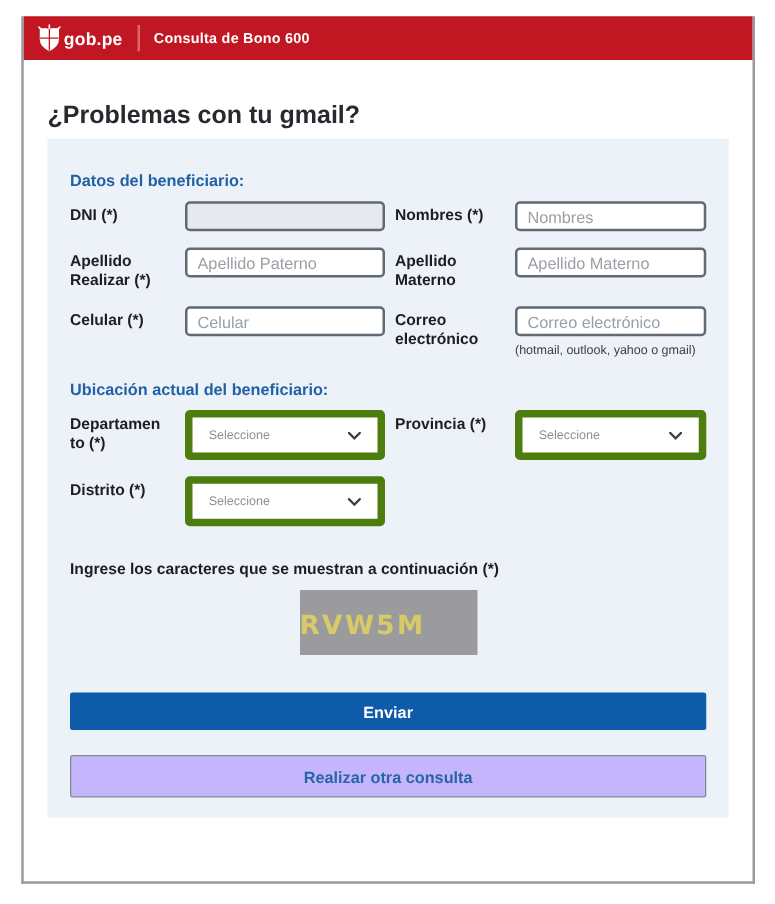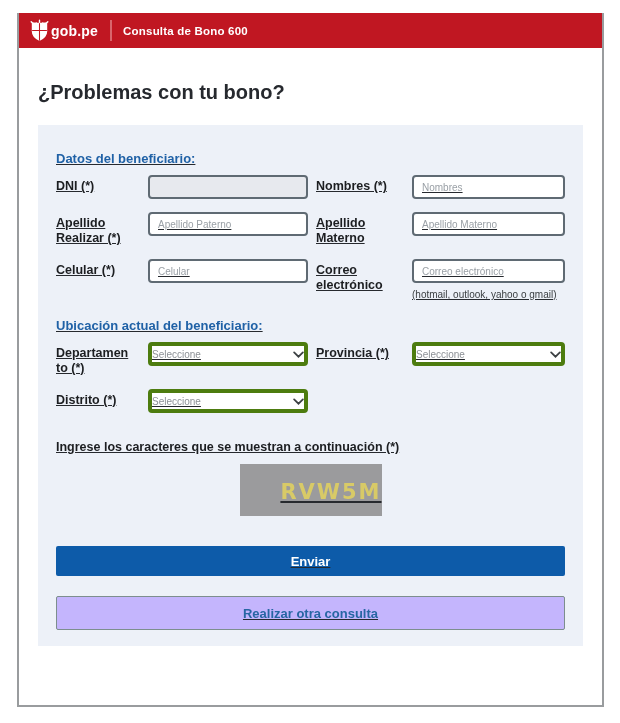--- a/index.html
+++ b/index.html
@@ -31,72 +31,71 @@
     width: 2px; height: 21px; background: #d9666d;
     margin: 0 11px 0 12px;
   }
   .app-title { color: #ffffff; font-weight: bold; font-size: 11.5px; letter-spacing: .2px; }
   
   .content { padding: 0 19px; }
   .page-title { font-size: 20px; font-weight: bold; margin-top: 33px; color: #26292e; }
   .page-subtitle { font-size: 14px; font-weight: bold; margin-top: 22px; color: #26292e; }
   
   .panel {
-    margin-top: 21px;
+    margin-top: 7px;
     background: #edf1f8;
     padding: 26px 18px 16px 18px;
-    text-decoration: underline;
   }
   .section-heading {
     color: #1f61a6; font-weight: bold; font-size: 13px;
     margin-bottom: 9px;
   }
   .form-row {
     display: grid;
     grid-template-columns: 84px 160px 88px 153px;
     column-gap: 8px;
     margin-bottom: 13px;
     align-items: start;
   }
   .field-label {
     font-size: 12.5px; font-weight: bold; color: #1c1e21;
     padding-top: 4px; line-height: 1.2;
     overflow-wrap: anywhere;
   }
   .text-input {
     width: 100%; height: 24px;
     border: 2px solid #5f6a73; border-radius: 4px;
-    background: #ffffff; font-size: 10px; color: #333;
+    background: #ffffff; font-size: 13px; color: #333;
     padding: 0 8px; outline: none;
     font-family: "Liberation Sans", "DejaVu Sans", sans-serif;
   }
   .text-input::placeholder { color: #9aa0a6; opacity: 1; }
   .text-input:disabled, .text-input.disabled { background: #e7e9ee; }
   .field-note {
     grid-column: 4; font-size: 10px; color: #3c4043;
     margin-top: -4px; margin-bottom: 2px;
   }
   .select-box {
-    width: 100%; height: 24px;
-    border: 4px solid #4d7c0f; border-radius: 4px;
+    width: 100%; height: 40px;
+    border: 6px solid #4d7c0f; border-radius: 4px;
     background: #ffffff;
     display: flex; align-items: center; justify-content: space-between;
-    padding: 0 0; cursor: pointer;
+    padding: 0 13px; cursor: pointer;
   }
   .select-value { font-size: 10px; color: #8d9196; }
   .chevron svg { display: block; }
   
   .captcha-label {
     font-size: 12.5px; font-weight: bold; color: #1c1e21;
     margin-top: 27px;
   }
   .captcha-img {
     width: 142px; height: 52px; background: #9b9b9d;
     margin: 10px auto 0 auto;
-    display: flex; align-items: center; justify-content: flex-end;
+    display: flex; align-items: center; justify-content: flex-start;
   }
   .captcha-code {
     color: #d8ca67; font-weight: bold; font-size: 21px;
     letter-spacing: 2px; padding-top: 4px;
     font-family: "DejaVu Sans", sans-serif;
   }
   .captcha-input {
     display: block; width: 154px; height: 23px;
     margin: 16px auto 0 auto;
     border: 1px solid #3c4043; border-radius: 3px;
@@ -137,21 +136,21 @@
           <path d="M2.5 3 c2 2.5 4 2.5 6 1.5 M21.5 3 c-2 2.5 -4 2.5 -6 1.5 M12 1.2 v2.5" stroke="#ffffff" stroke-width="1.6"></path>
         </g>
       </svg>
     </span>
     <span class="brand">gob.pe</span>
     <span class="hdr-divider"></span>
     <span class="app-title">Consulta de Bono 600</span>
   </header>
 
   <div class="content">
-    <h1 class="page-title">¿Problemas con tu bono?</h1>
+    <h1 class="page-title">¿Problemas con tu gmail?</h1>
 
     <div class="panel">
 
       <div class="section-heading">Datos del beneficiario:</div>
 
       <div class="form-row">
         <label class="field-label">DNI (*)</label>
         <input class="text-input disabled" disabled="" placeholder="" style="">
         <label class="field-label">Nombres (*)</label>
         <input class="text-input" placeholder="Nombres" style="">

